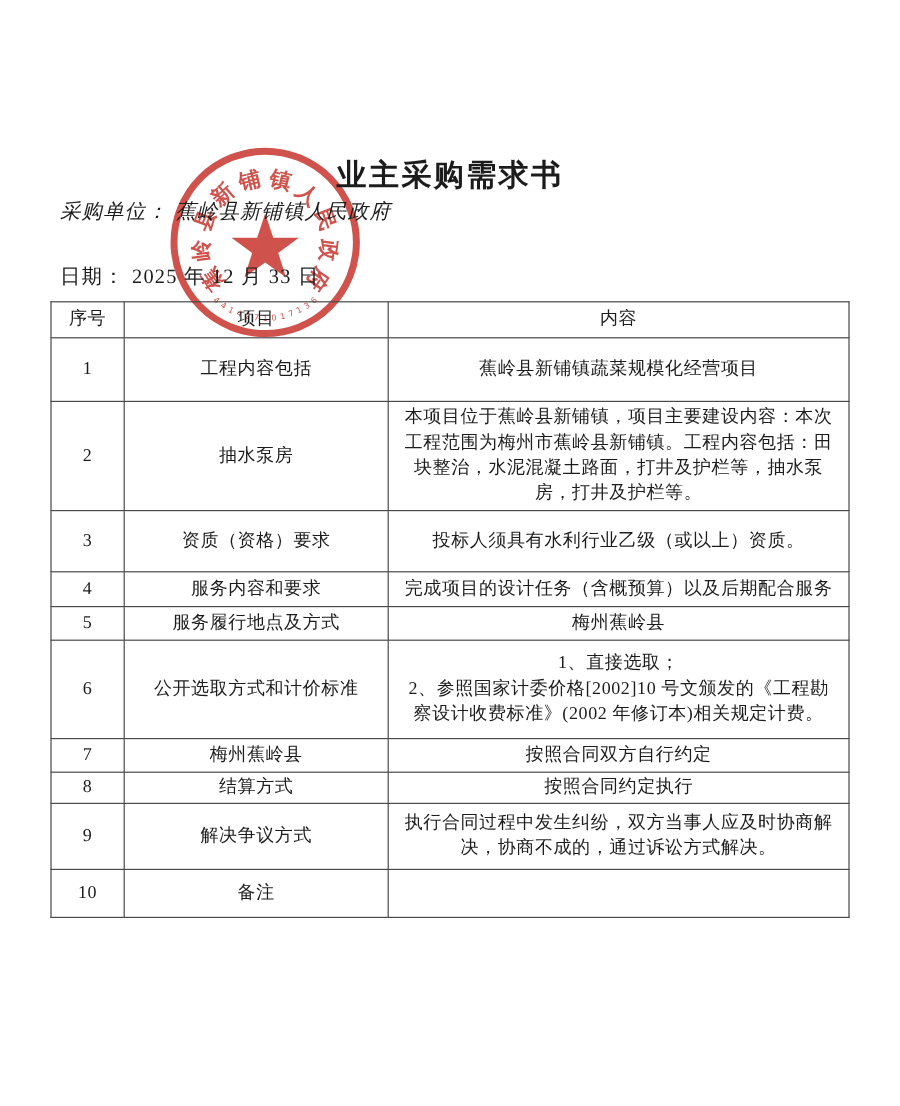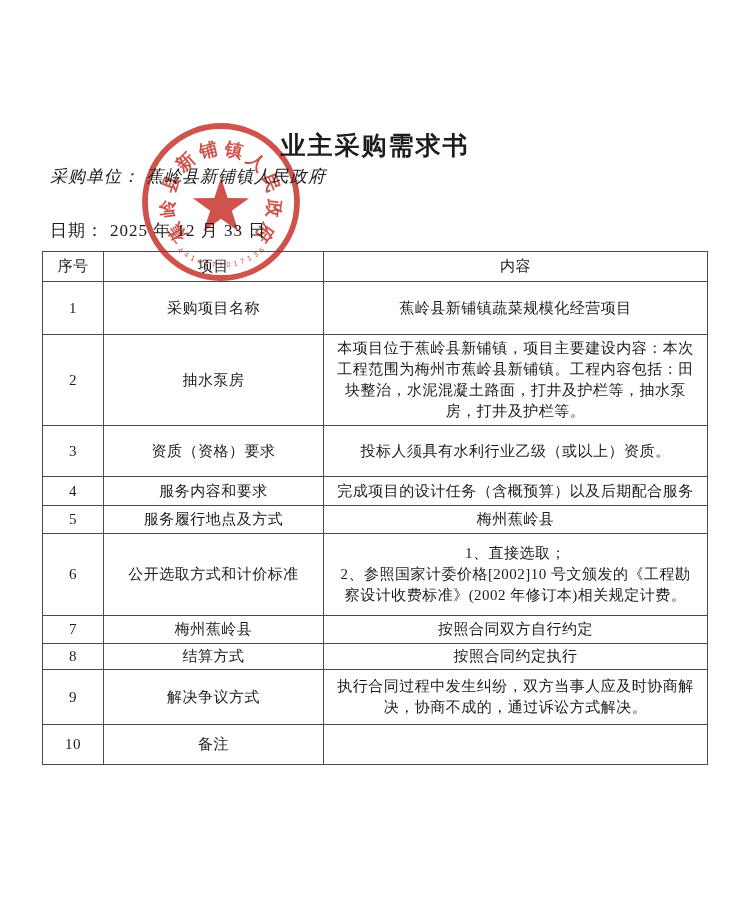--- a/index.html
+++ b/index.html
@@ -181,21 +181,21 @@
     <thead>
       <tr class="h30">
         <th>序号</th>
         <th>项目</th>
         <th>内容</th>
       </tr>
     </thead>
     <tbody>
       <tr class="h53">
         <td>1</td>
-        <td>采购项目名称</td>
+        <td>工程内容包括</td>
         <td class="c-center">蕉岭县新铺镇蔬菜规模化经营项目</td>
       </tr>
       <tr class="h82">
         <td>2</td>
         <td>抽水泵房</td>
         <td class="c-left">本项目位于蕉岭县新铺镇，项目主要建设内容：本次工程范围为梅州市蕉岭县新铺镇。工程内容包括：田块整治，水泥混凝土路面，打井及护栏等，抽水泵房，打井及护栏等。</td>
       </tr>
       <tr class="h51">
         <td>3</td>
         <td>资质（资格）要求</td>

